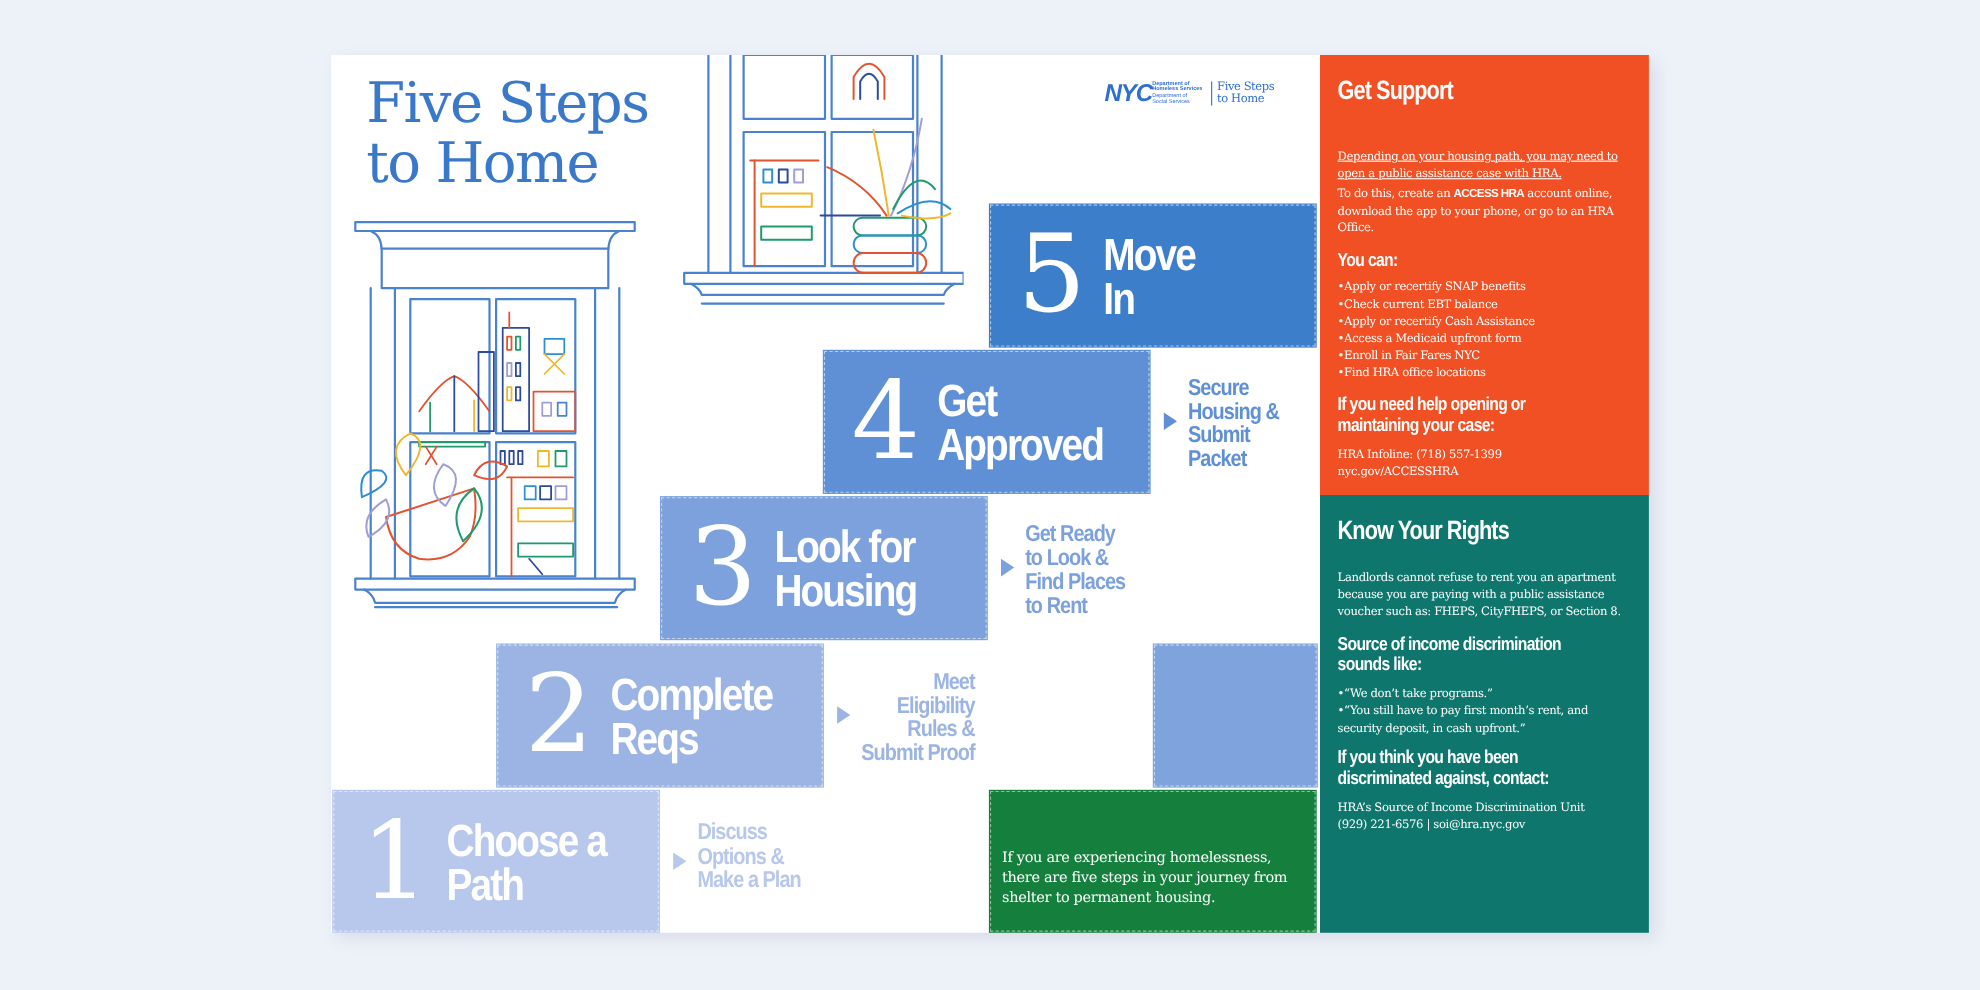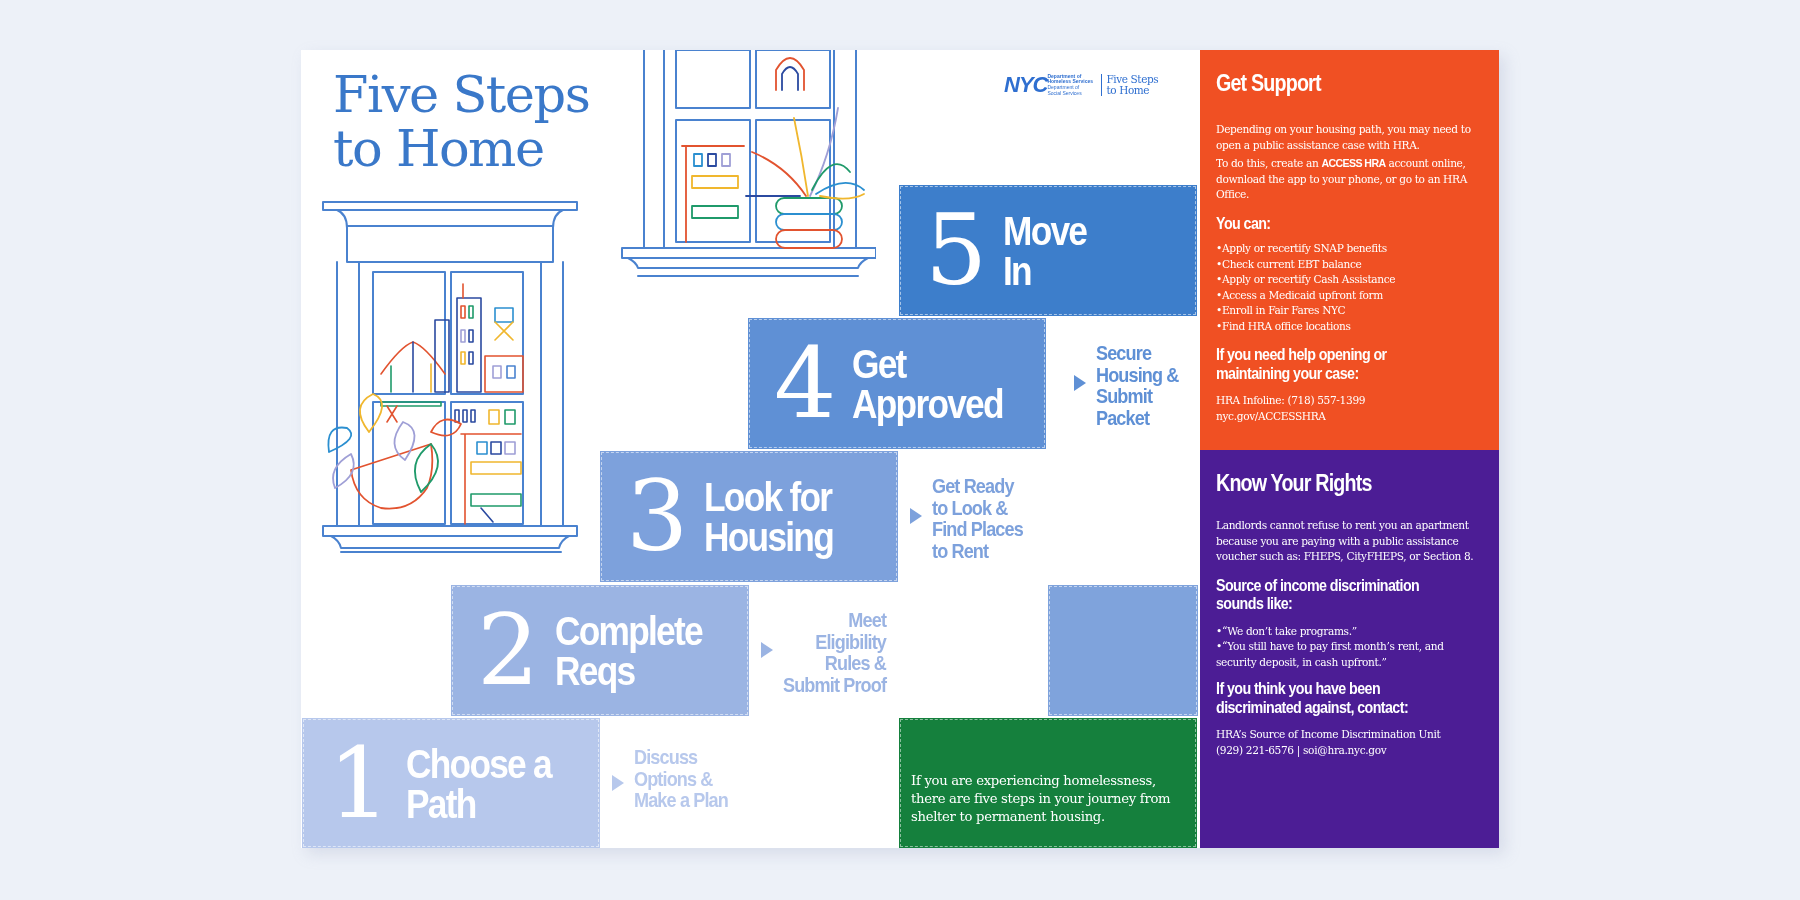--- a/index.html
+++ b/index.html
@@ -55,21 +55,21 @@
     position:absolute; left:598px; top:668px; width:298px; height:130px; background:#15803d;
     outline:1.5px dashed rgba(255,255,255,0.5); outline-offset:-2px;
   }
   .intro-text {
     position:absolute; left:12px; top:54px; width:280px; color:#ffffff;
     font-family:"DejaVu Serif", serif; font-size:13.2px; line-height:18px; letter-spacing:-0.3px;
   }
 
   .side { position:absolute; left:899px; width:299px; box-sizing:border-box; padding:20px 16px 0 16px; color:#ffffff; }
   .side.orange { top:0; height:400px; background:#f05023; }
-  .side.purple { top:400px; height:398px; background:#4c1d95; }
+  .side.purple { top:400px; height:398px; background:#0f766e; }
   .side h2 {
     margin:0 0 0 0; font-family:"Liberation Sans", sans-serif; font-weight:bold; font-size:24px;
     line-height:26px; letter-spacing:-1px; transform:scaleX(0.82); transform-origin:left top; white-space:nowrap;
   }
   .side h3 {
     margin:0; font-family:"Liberation Sans", sans-serif; font-weight:bold; font-size:17px;
     line-height:18.5px; letter-spacing:-0.7px; transform:scaleX(0.84); transform-origin:left top; white-space:nowrap;
   }
   .side p, .side li {
     font-family:"DejaVu Serif", serif; font-size:10.6px; line-height:15.5px; letter-spacing:-0.35px; margin:0;
@@ -222,21 +222,21 @@
     </div>
   </div>
 
   <div class="block" style="left:447px; top:268px; background:#5f90d5;">
     <div class="step-num">4</div>
     <div class="step-title">
       <div>Get</div>
       <div>Approved</div>
     </div>
   </div>
-  <div class="desc" style="left:745px; top:268px;margin-left:16px;">
+  <div class="desc" style="left:745px; top:268px;">
     <div class="desc-arrow" style="border-left:12px solid #5f90d5;"></div>
     <div class="desc-text" style="color:#5f90d5;">
       <span>Secure</span>
       <span>Housing &amp;</span>
       <span>Submit</span>
       <span>Packet</span>
     </div>
   </div>
 
   <div class="block" style="left:299px; top:401px; background:#7da1dc;">
@@ -289,21 +289,21 @@
       <span>Make a Plan</span>
     </div>
   </div>
 
   <div class="intro">
     <div class="intro-text">If you are experiencing homelessness, there are five steps in your journey from shelter to permanent housing.</div>
   </div>
 
   <div class="side orange">
     <h2>Get Support</h2>
-    <p style="margin-top:26px;">Depending on your housing path, you may need to open a public assistance case with HRA.</p>
+    <p style="margin-top:39px;text-decoration:underline;">Depending on your housing path, you may need to open a public assistance case with HRA.</p>
     <p style="margin-top:3px;">
       <span>To do this, create an </span><span class="bold-inline">ACCESS HRA</span><span> account online, download the app to your phone, or go to an HRA Office.</span>
     </p>
     <h3 style="margin-top:12px;">You can:</h3>
     <ul style="margin-top:8px;">
       <li>Apply or recertify SNAP benefits</li>
       <li>Check current EBT balance</li>
       <li>Apply or recertify Cash Assistance</li>
       <li>Access a Medicaid upfront form</li>
       <li>Enroll in Fair Fares NYC</li>

